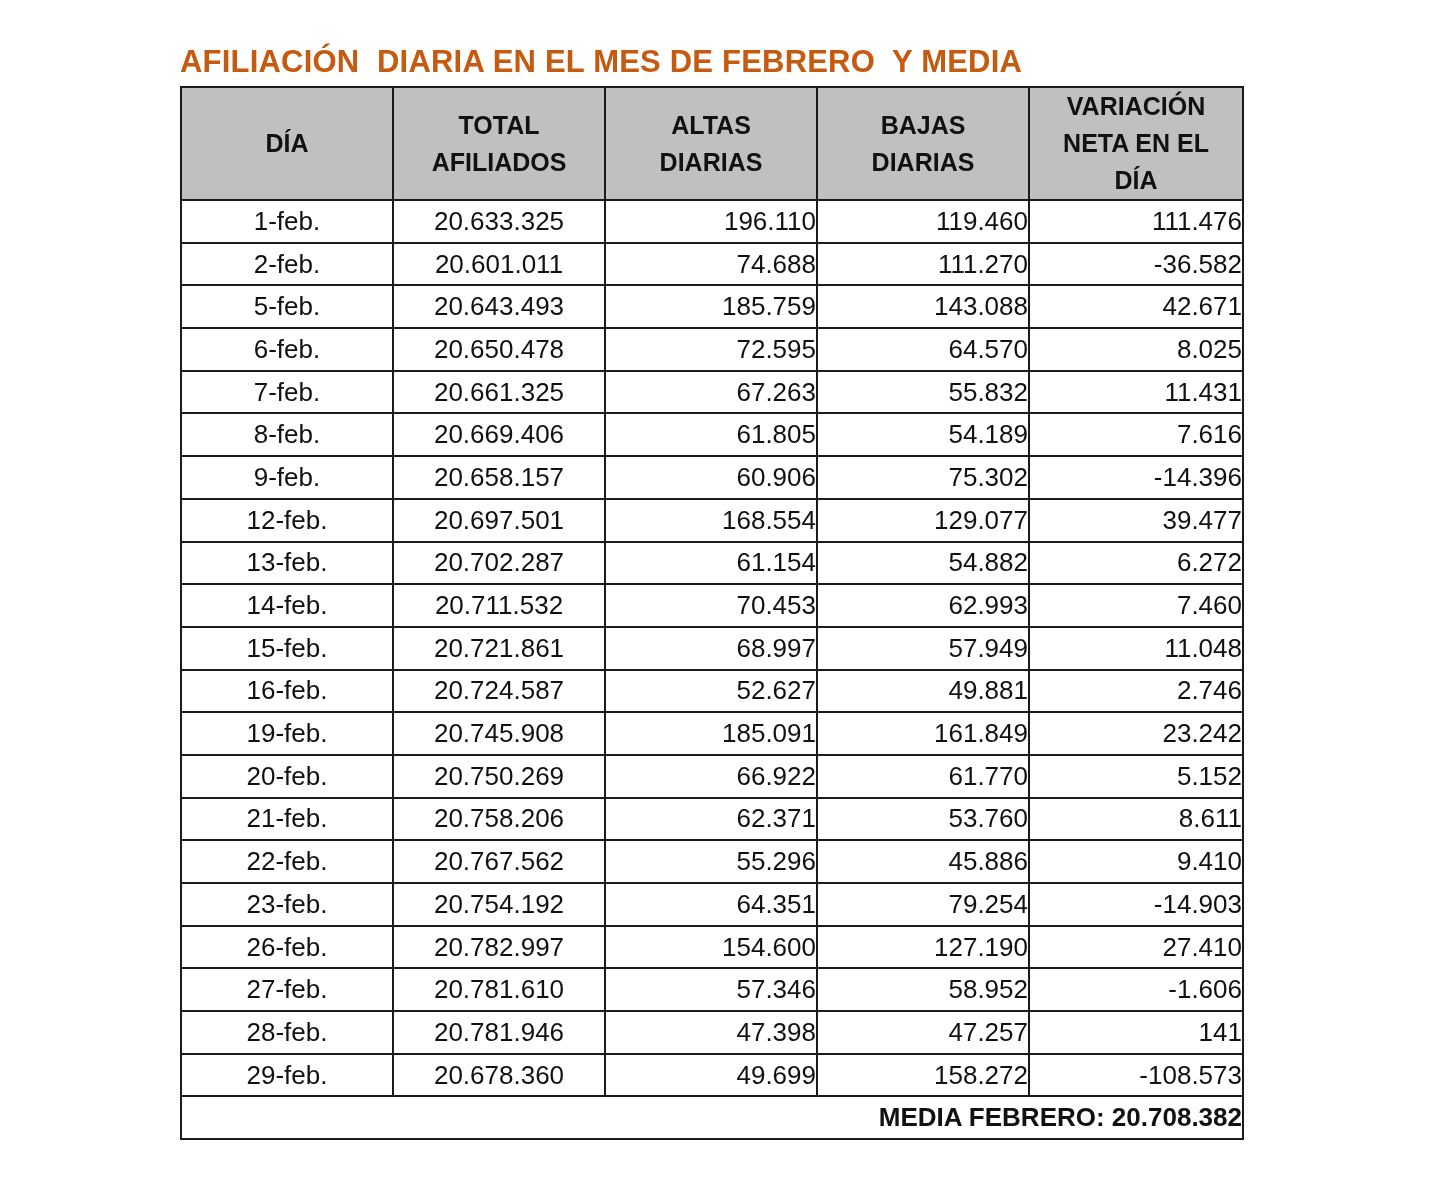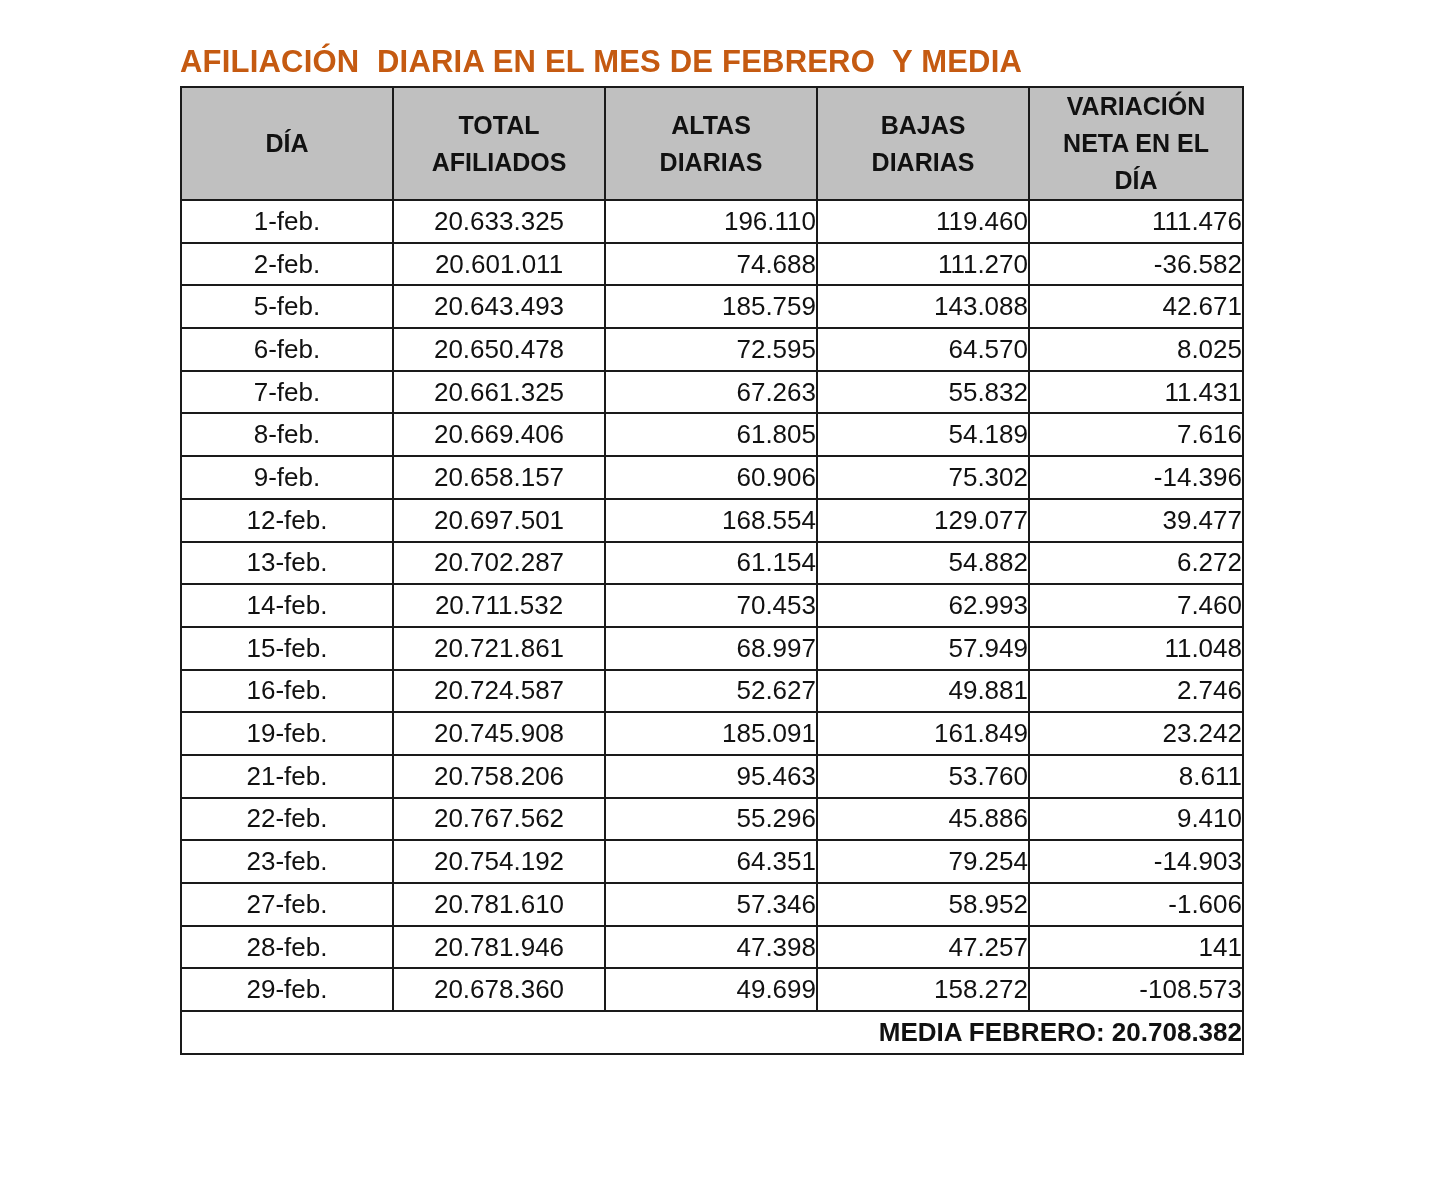--- a/index.html
+++ b/index.html
@@ -156,39 +156,53 @@
         <td class="num c4">2.746</td>
       </tr>
       <tr>
         <td class="day">19-feb.</td>
         <td class="num c1">20.745.908</td>
         <td class="num c2">185.091</td>
         <td class="num c3">161.849</td>
         <td class="num c4">23.242</td>
       </tr>
       <tr>
+        <td class="day">20-feb.</td>
+        <td class="num c1">20.750.269</td>
+        <td class="num c2">66.922</td>
+        <td class="num c3">61.770</td>
+        <td class="num c4">5.152</td>
+      </tr>
+      <tr>
         <td class="day">21-feb.</td>
         <td class="num c1">20.758.206</td>
-        <td class="num c2">95.463</td>
+        <td class="num c2">62.371</td>
         <td class="num c3">53.760</td>
         <td class="num c4">8.611</td>
       </tr>
       <tr>
         <td class="day">22-feb.</td>
         <td class="num c1">20.767.562</td>
         <td class="num c2">55.296</td>
         <td class="num c3">45.886</td>
         <td class="num c4">9.410</td>
       </tr>
       <tr>
         <td class="day">23-feb.</td>
         <td class="num c1">20.754.192</td>
         <td class="num c2">64.351</td>
         <td class="num c3">79.254</td>
         <td class="num c4 neg">-14.903</td>
+      </tr>
+      <tr>
+        <td class="day">26-feb.</td>
+        <td class="num c1">20.782.997</td>
+        <td class="num c2">154.600</td>
+        <td class="num c3">127.190</td>
+        <td class="num c4">27.410</td>
       </tr>
       <tr>
         <td class="day">27-feb.</td>
         <td class="num c1">20.781.610</td>
         <td class="num c2">57.346</td>
         <td class="num c3">58.952</td>
         <td class="num c4 neg">-1.606</td>
       </tr>
       <tr>
         <td class="day">28-feb.</td>

